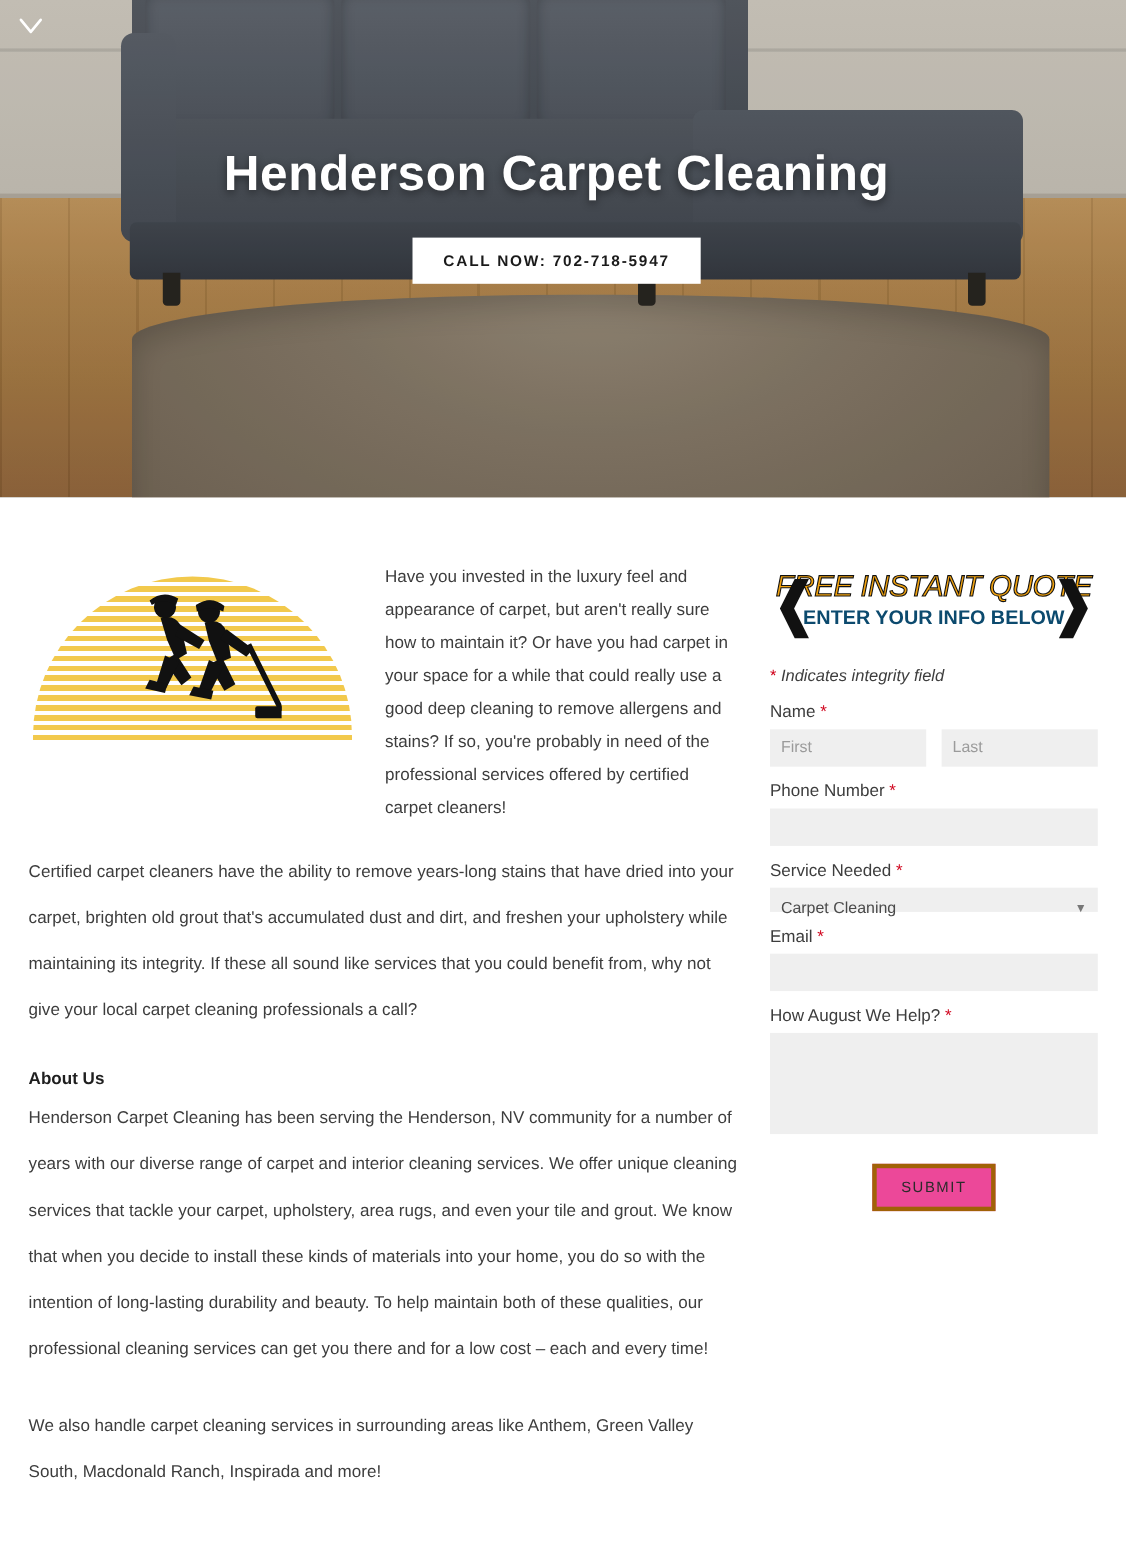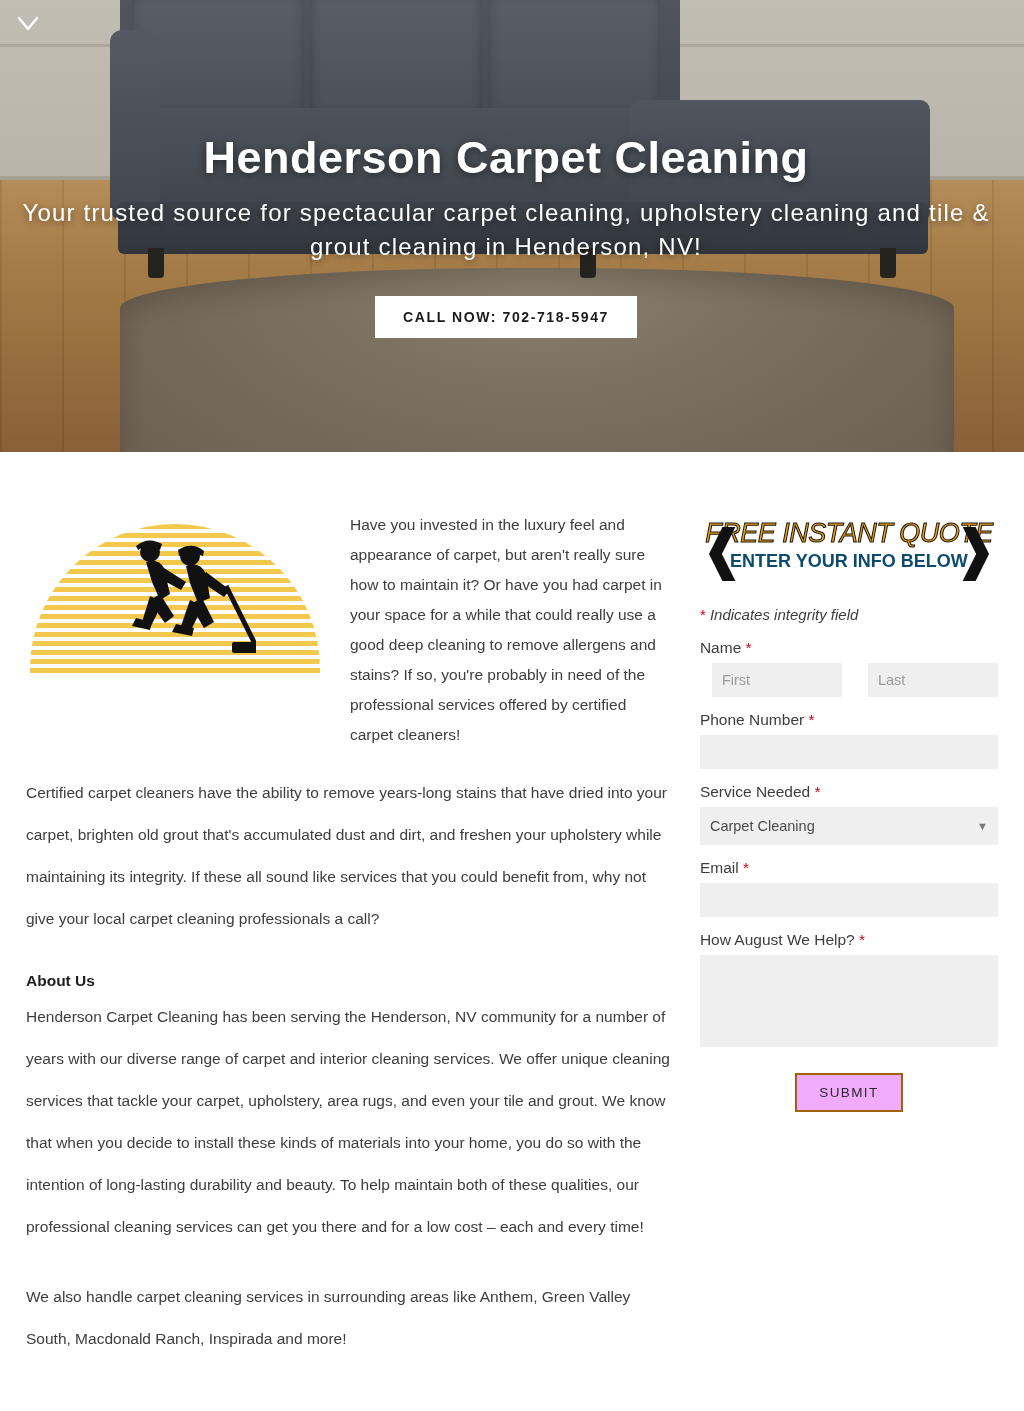--- a/index.html
+++ b/index.html
@@ -241,38 +241,38 @@
     width: 100%;
     background: #efefef;
     border: none;
     outline: none;
     font-family: "Liberation Sans", sans-serif;
     font-size: 14.5px;
     color: #555;
     padding: 9px 10px;
   }
   input.txt::placeholder { color: #9b9b9b; }
-  .half { width: 143px; margin-left: 12px; }
+  .half { width: 143px; }
   .phone-input { width: 188px; }
   .sel {
     position: relative;
-    height: 38px;
+    height: 22px;
     line-height: 20px;
     display: flex;
     align-items: flex-start;
     justify-content: space-between;
     cursor: pointer;
     color: #4a4a4a;
   }
   .sel .caret { color: #777; font-size: 11px; }
   textarea.txt { height: 92px; resize: none; }
   .submit-wrap { text-align: center; margin-top: 22px; }
   .submit-btn {
-    background: #f0abfc;
-    border: 2px solid #a16207;
+    background: #ec4899;
+    border: 4px solid #a16207;
     font-size: 13.5px;
     letter-spacing: 1.4px;
     color: #2b2b2b;
     padding: 10px 22px;
     cursor: pointer;
     font-family: "Liberation Sans", sans-serif;
   }
 
   .services-h {
     text-align: center;
@@ -311,21 +311,20 @@
   <div class="hero-overlay"></div>
 
   <div class="chevron">
     <svg width="28" height="28" viewBox="0 0 28 28">
       <path d="M5 8 L14 19 L23 8" fill="none" stroke="#ffffff" stroke-width="2.4" stroke-linecap="round" stroke-linejoin="round"></path>
     </svg>
   </div>
 
   <div class="hero-content">
     <h1 class="hero-title">Henderson Carpet Cleaning</h1>
-    <p class="hero-sub">Your trusted source for spectacular carpet cleaning, upholstery cleaning and tile &amp; grout cleaning in Henderson, NV!</p>
     <div class="cta-wrap">
       <button class="cta-btn">CALL NOW: 702-718-5947</button>
     </div>
   </div>
 </div>
 
 <div class="main">
   <div class="cols">
 
     <div class="left-col">

